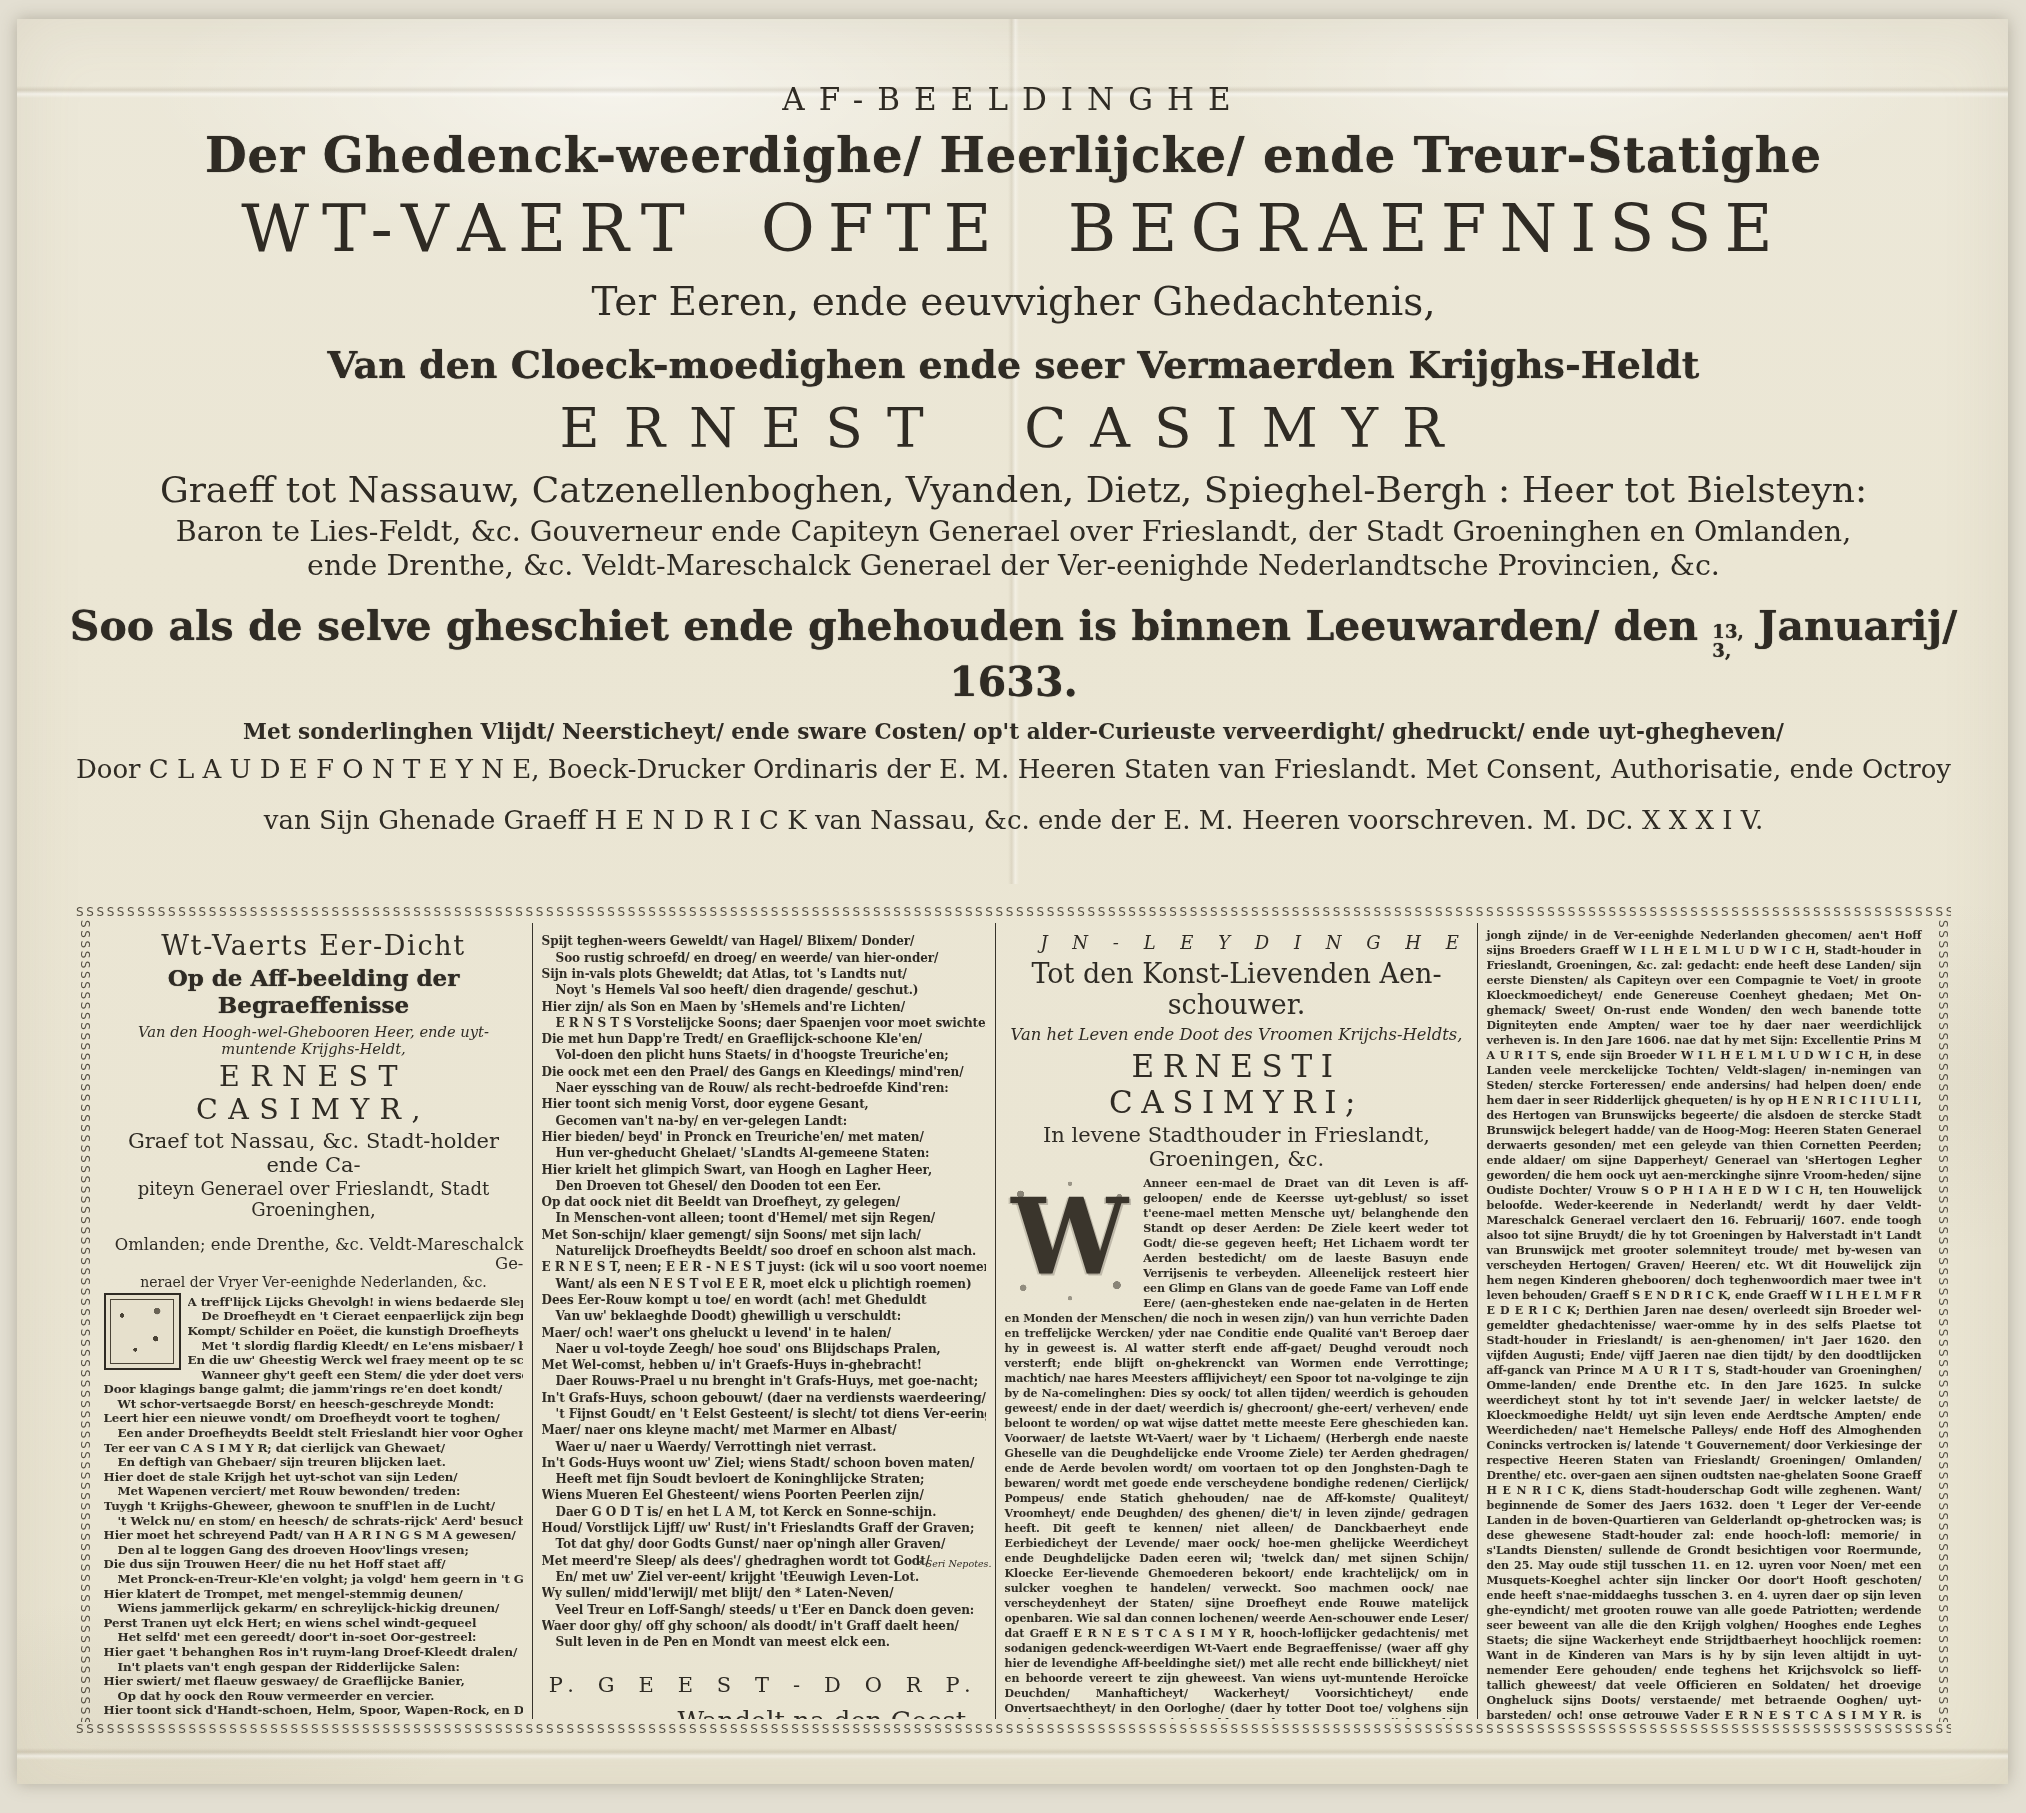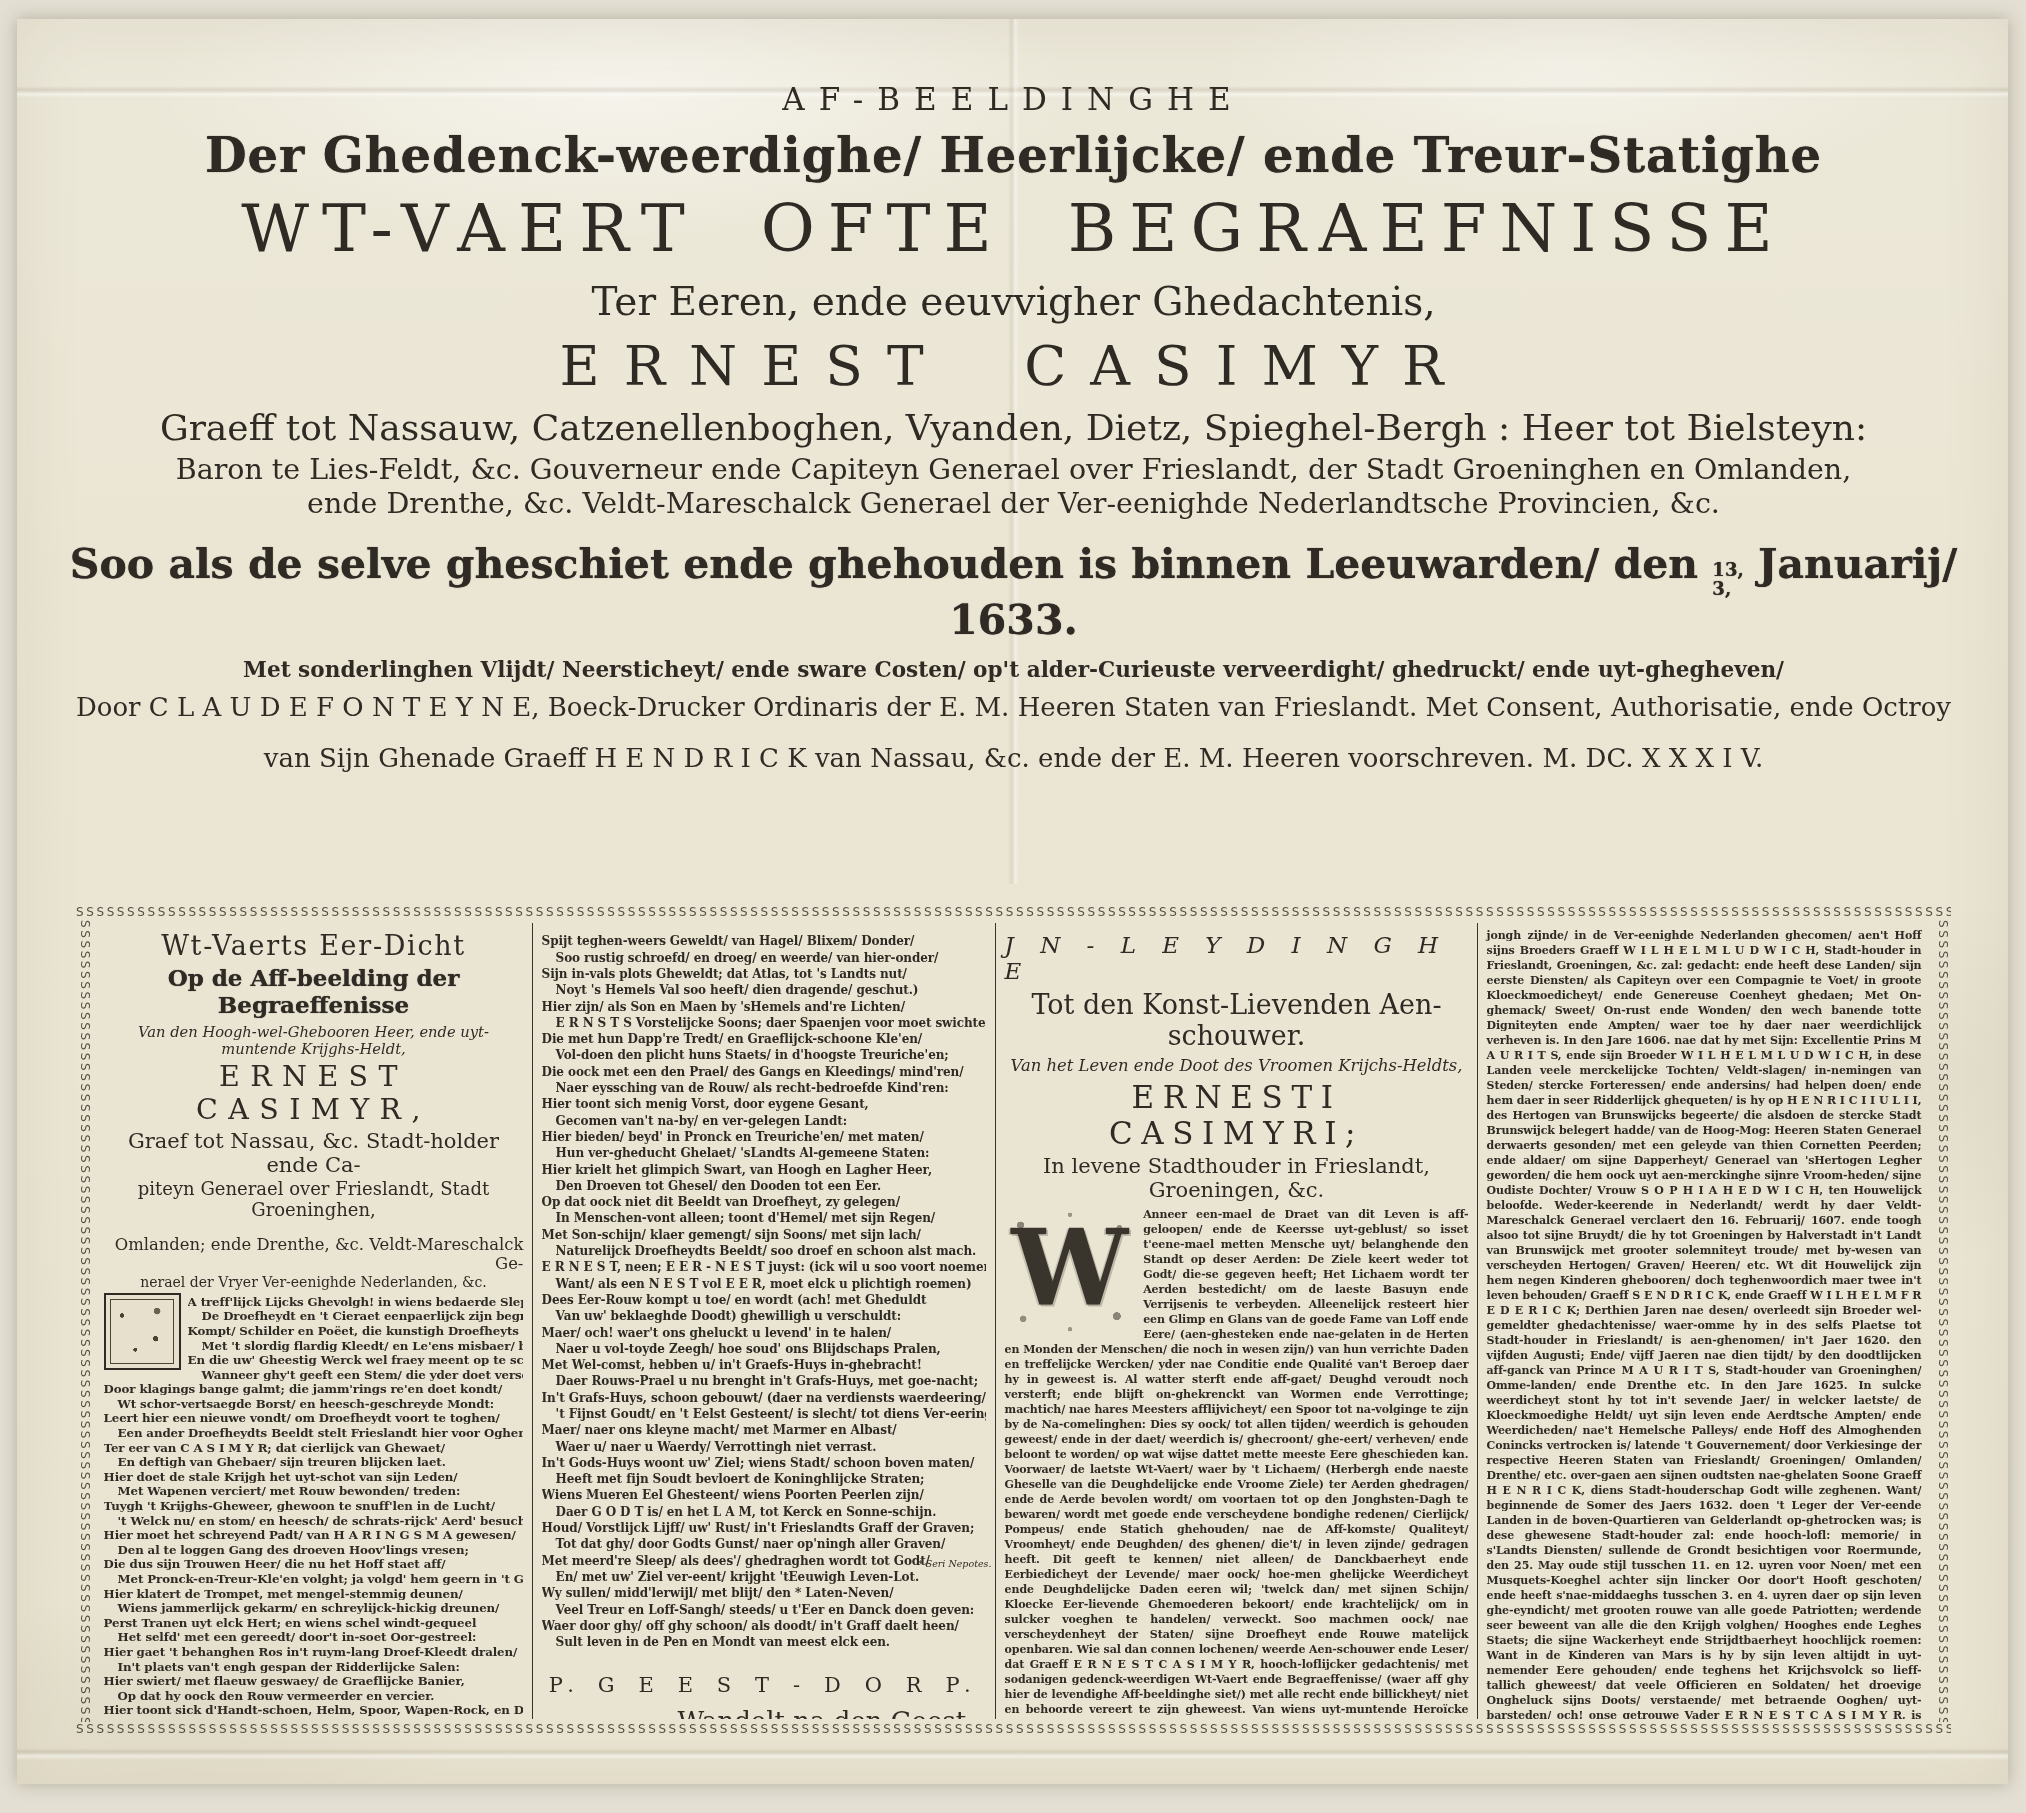--- a/index.html
+++ b/index.html
@@ -59,21 +59,21 @@
   .col4{width:452px;}
 
   .c-h1{text-align:center;font-size:27px;letter-spacing:1.7px;margin-top:1.7px;}
   .c-h2{text-align:center;font-size:23px;font-weight:700;margin-top:3.5px;text-shadow:0 0 0.9px #33302a;}
   .c-h3{text-align:center;font-size:14.7px;font-style:italic;margin-top:4.3px;}
   .c-h4{text-align:center;font-size:28.5px;letter-spacing:10.4px;margin-top:3.5px;}
   .c-h5{text-align:center;font-size:21px;margin-top:2.6px;}
   .c-h5b{text-align:center;font-size:18px;margin-top:0.9px;}
   .c-h5c{text-align:right;font-size:16.4px;margin-top:15px;}
   .c-h5d{text-align:center;font-size:14px;margin-top:0.9px;}
-  .c3-h1{text-align:left;font-size:23px;font-style:italic;letter-spacing:9.5px;margin-top:3.5px;}
+  .c3-h1{text-align:right;font-size:18px;font-style:italic;letter-spacing:9.5px;margin-top:3.5px;}
   .c3-h2{text-align:center;font-size:27px;margin-top:5.2px;}
   .c3-h3{text-align:center;font-size:16.4px;font-style:italic;margin-top:5.2px;}
   .c3-h4{text-align:center;font-size:31px;letter-spacing:8.6px;margin-top:3.5px;}
   .c3-h5{text-align:center;font-size:21px;margin-top:3.5px;}
 
   .poem{margin-top:5.2px;}
   .pline{font-size:11.8px;font-weight:700;line-height:14.6px;white-space:nowrap;overflow:hidden;
          letter-spacing:-0.1px;}
   .pline:nth-child(even){padding-left:14px;}
   .col2 .pline{font-size:12px;line-height:16.3px;}
@@ -112,20 +112,21 @@
   <div class="crease-h" style="top:67px;"></div>
   <div class="crease-v" style="left:991px;height:865px;"></div>
   <div class="crease-h" style="bottom:24px;"></div>
 </div>
 
 <div id="titleblock">
   <div class="t-l1">AF-BEELDINGHE</div>
   <div class="t-l2">Der Ghedenck-weerdighe/ Heerlijcke/ ende Treur-Statighe</div>
   <div class="t-l3">WT-VAERT OFTE BEGRAEFNISSE</div>
   <div class="t-l4">Ter Eeren, ende eeuvvigher Ghedachtenis,</div>
+  <div class="t-l5">Van den Cloeck-moedighen ende seer Vermaerden Krijghs-Heldt</div>
   <div class="t-l6">ERNEST CASIMYR</div>
   <div class="t-l7">Graeff tot Nassauw, Catzenellenboghen, Vyanden, Dietz, Spieghel-Bergh : Heer tot Bielsteyn:</div>
   <div class="t-l8">Baron te Lies-Feldt, &amp;c.   Gouverneur ende Capiteyn Generael over Frieslandt, der Stadt Groeninghen en Omlanden,</div>
   <div class="t-l9">ende Drenthe, &amp;c.  Veldt-Mareschalck Generael der Ver-eenighde Nederlandtsche Provincien, &amp;c.</div>
   <div class="t-l10">
     <span>Soo als de selve gheschiet ende ghehouden is binnen Leeuwarden/ den</span>
     <span class="frac">
         <span>13,</span>
         <span>3,</span>
       </span>

